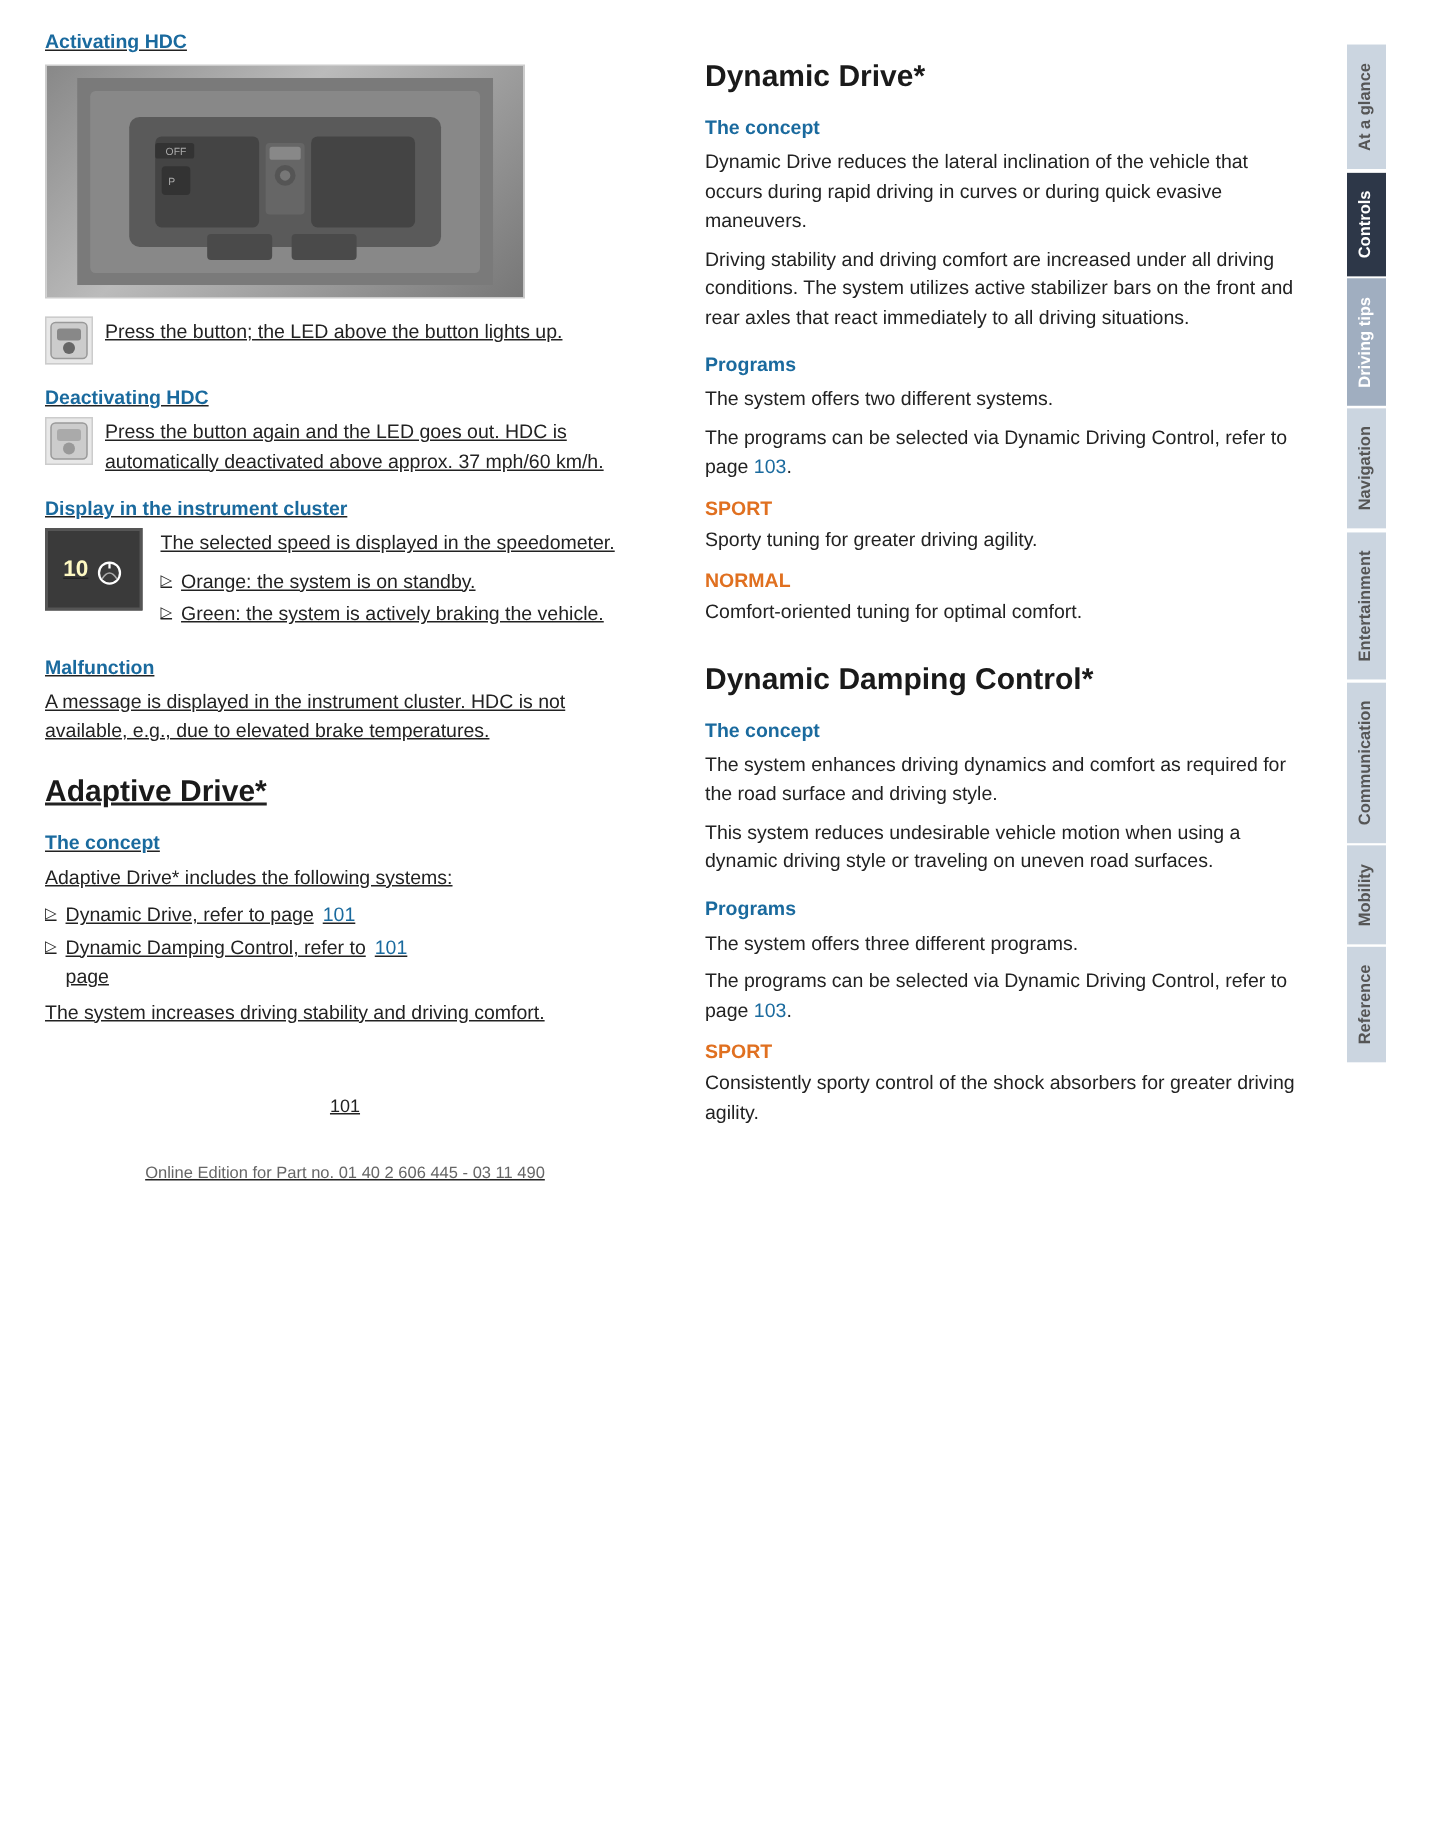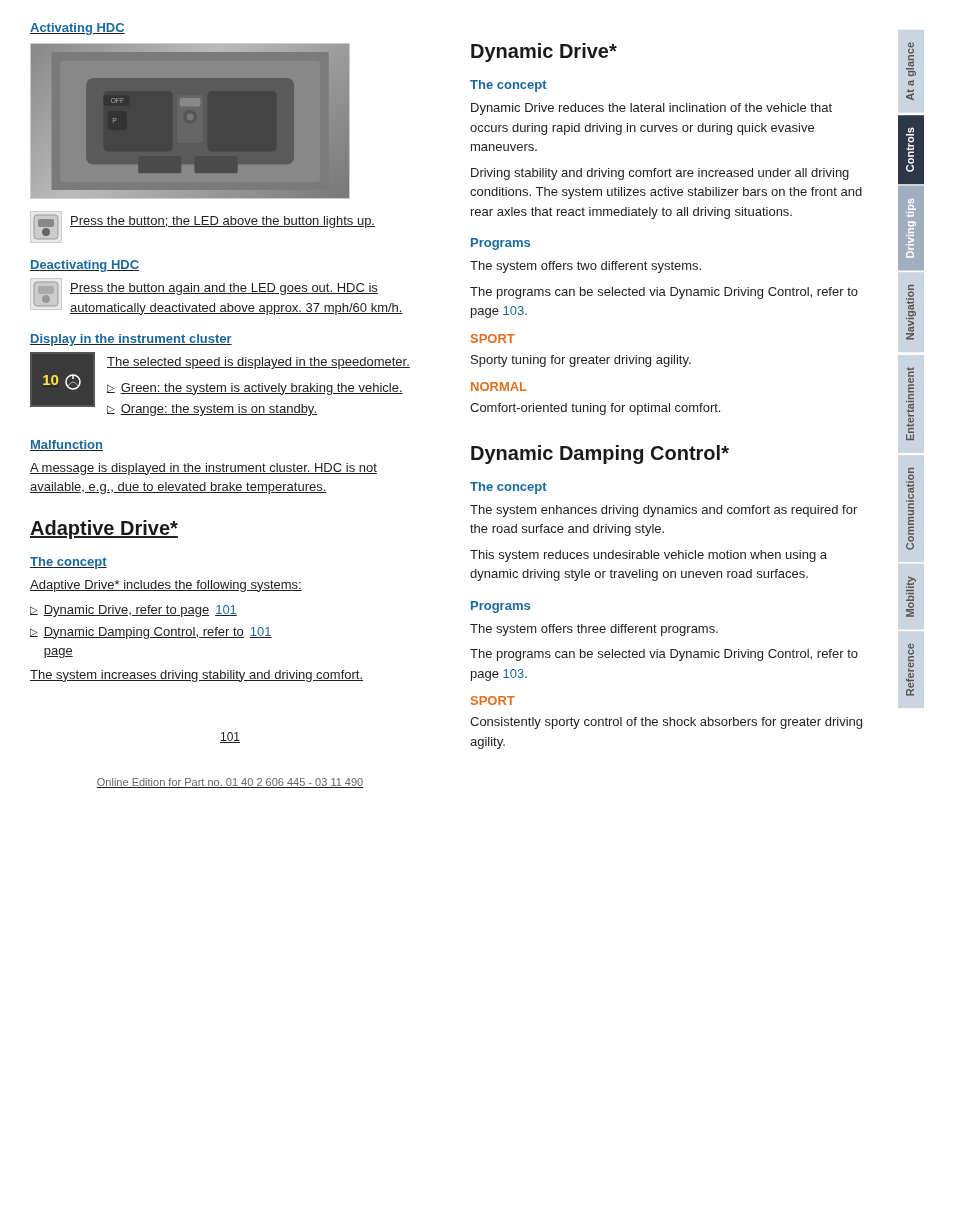--- a/index.html
+++ b/index.html
@@ -157,21 +157,21 @@
 
     .display-icon {
       width: 65px;
       height: 55px;
       background: #3a3a3a;
       border: 2px solid #555;
       flex-shrink: 0;
       display: flex;
       align-items: center;
       justify-content: center;
-      color: #fde047;
+      color: #fef9c3;
       font-size: 13px;
       font-weight: bold;
       gap: 4px;
     }
 
     .display-icon-inner {
       display: flex;
       align-items: center;
       gap: 4px;
     }
@@ -291,22 +291,22 @@
           <svg width="20" height="20" viewBox="0 0 20 20">
             <circle cx="10" cy="12" r="7" fill="none" stroke="#fff" stroke-width="1.5"></circle>
             <line x1="10" y1="5" x2="10" y2="9" stroke="#fff" stroke-width="1.5"></line>
             <path d="M5 16 Q10 8 15 16" fill="none" stroke="#aaa" stroke-width="1"></path>
           </svg>
         </div>
       </div>
       <div class="display-text-block">
         <p class="body-text">The selected speed is displayed in the speedometer.</p>
         <ul class="bullet-list">
+          <li>Orange: the system is on standby.</li>
           <li>Green: the system is actively braking the vehicle.</li>
-          <li>Orange: the system is on standby.</li>
         </ul>
       </div>
     </div>
 
     <h3 class="subsection-title">Malfunction</h3>
     <p class="body-text">A message is displayed in the instrument cluster. HDC is not available, e.g., due to elevated brake temperatures.</p>
 
     <div class="section-divider">
       <h2 class="section-title">Adaptive Drive*</h2>
       <h3 class="subsection-title">The concept</h3>

